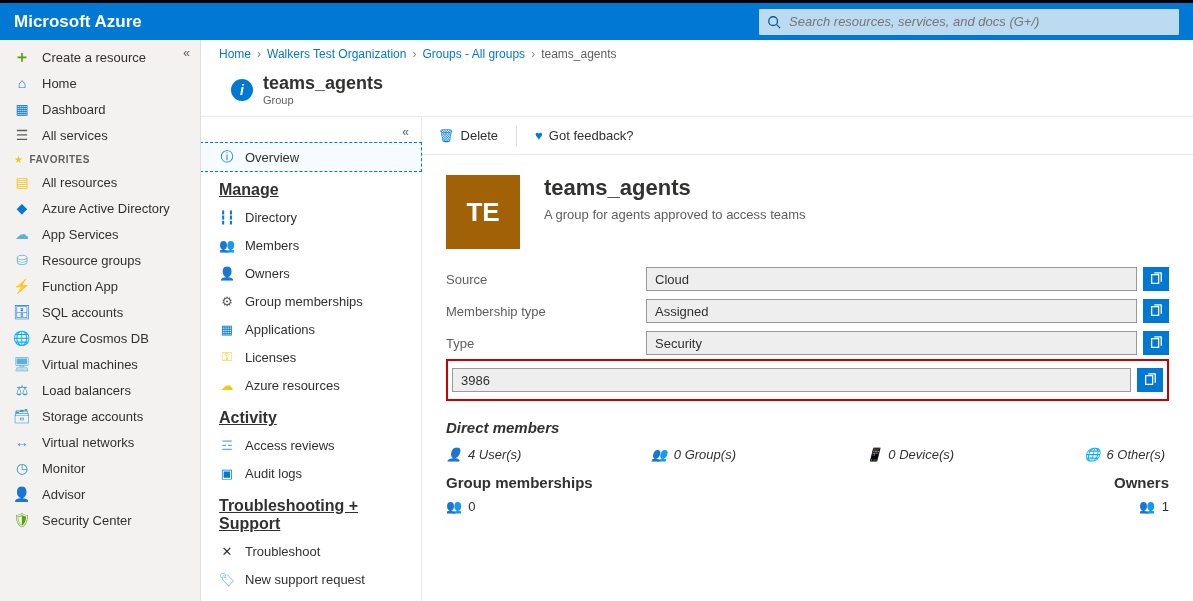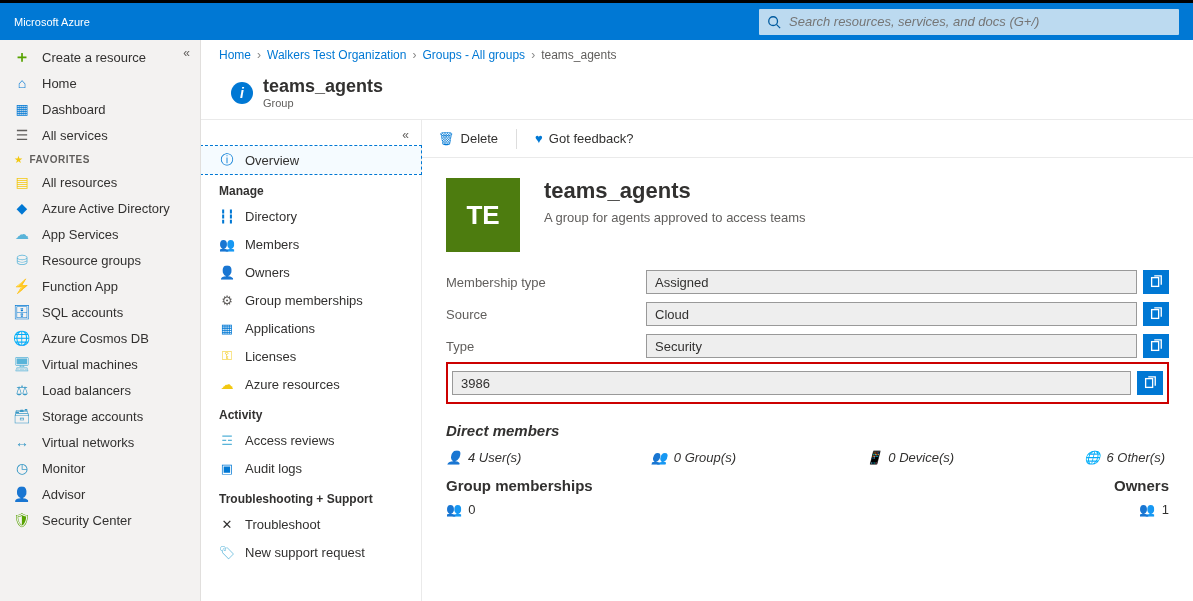--- a/index.html
+++ b/index.html
@@ -1,19 +1,19 @@
 <!DOCTYPE html>
 <html><head>
 <meta charset="utf-8">
 <style>
   * { box-sizing: border-box; margin:0; padding:0; }
   body { font-family: "Segoe UI", Arial, sans-serif; font-size: 13px; color:#323130; background:#fff; width:1193px; height:601px; overflow:hidden; }
   
   .topbar { height:40px; background:#0078d4; color:#fff; display:flex; align-items:center; padding:0 14px; border-top:3px solid #000; }
-  .topbar .brand { font-size:11px; font-weight:400; }
+  .topbar .brand { font-size:17px; font-weight:700; }
   .searchwrap { margin-left:auto; display:flex; align-items:center; background:#bcdaf0; color:#005a9e; width:420px; height:26px; padding:0 8px; border-radius:1px;}
   .searchwrap svg { width:14px; height:14px; margin-right:8px; }
   .searchwrap input { flex:1; border:0; background:transparent; font-style:italic; color:#005a9e; font-size:13px; outline:none;}
   
   .shell { display:flex; height:calc(601px - 40px); }
   .leftnav { width:201px; background:#f3f2f1; border-right:1px solid #e1dfdd; position:relative; padding-top:4px;}
   .leftnav .collapse { position:absolute; top:6px; right:10px; font-size:12px; color:#605e5c;}
   .navitem { height:26px; display:flex; align-items:center; padding:0 14px; cursor:pointer; }
   .navitem .ic { width:16px; height:16px; margin-right:12px; display:flex; align-items:center; justify-content:center; font-size:14px;}
   .favlabel { display:flex; align-items:center; padding:6px 14px 4px 14px; color:#605e5c; font-size:10px; letter-spacing:0.5px;}
@@ -27,31 +27,31 @@
   .bladehead { display:flex; align-items:center; padding:6px 18px 10px 30px;}
   .bladehead .circ{ width:22px; height:22px; border-radius:50%; background:#0078d4; color:#fff; display:flex; align-items:center; justify-content:center; font-weight:700; font-size:14px; margin-right:10px; font-style:italic;}
   .bladehead .tt{ font-size:18px; font-weight:600;}
   .bladehead .sub{ font-size:11px; color:#605e5c;}
   .panes { flex:1; display:flex; border-top:1px solid #eaeaea;}
   .menucol { width:221px; border-right:1px solid #eaeaea; padding:8px 0;}
   .menucol .collapse2 { text-align:right; padding:0 12px 4px; color:#605e5c; font-size:12px;}
   .mitem { height:28px; display:flex; align-items:center; padding:0 18px; cursor:pointer; font-size:13px;}
   .mitem .mic{ width:16px; height:16px; margin-right:10px; display:flex; align-items:center; justify-content:center; color:#0078d4; font-size:13px;}
   .mitem.sel { outline:1px dashed #0078d4; background:#f5fbff;}
-  .mhdr { padding:10px 18px 4px; font-size:12px; font-weight:600; color:#323130;}
+  .mhdr { padding:10px 18px 4px; font-size:16px; font-weight:600; color:#323130;text-decoration:underline;}
   
   .content { flex:1; overflow:auto;}
   .cmdbar { height:38px; border-bottom:1px solid #eaeaea; display:flex; align-items:center; padding:0 16px; gap:18px;}
   .cmd { display:flex; align-items:center; gap:6px; cursor:pointer; font-size:13px;}
   .cmd.del { color:#323130;}
   .cmd.del .cic{ color:#0078d4;}
   .cmd.fb .cic{ color:#0078d4;}
   .vline{ width:1px; height:20px; background:#ddd;}
   .hero { display:flex; padding:20px 24px 10px;}
-  .herotile{ width:74px; height:74px; background:#4d7c0f; color:#fff; display:flex; align-items:center; justify-content:center; font-size:26px; font-weight:600; margin-right:24px;}
+  .herotile{ width:74px; height:74px; background:#a16207; color:#fff; display:flex; align-items:center; justify-content:center; font-size:26px; font-weight:600; margin-right:24px;}
   .herotxt .h1{ font-size:22px; font-weight:600; margin-bottom:6px;}
   .herotxt .h2{ font-size:13px; color:#605e5c;}
   .proptable { padding:4px 24px 4px 24px;}
   .prow{ display:flex; align-items:center; height:32px;}
   .prow .plabel{ width:200px; color:#605e5c; font-size:13px;}
   .prow .pval { flex:1; height:24px; border:1px solid #999; background:#eee; padding:0 8px; font-size:13px; display:flex; align-items:center;}
   .copybtn{ width:26px; height:24px; background:#0078d4; margin-left:6px; display:flex; align-items:center; justify-content:center; color:#fff; cursor:pointer;}
   .highlight { border:2.5px solid #c00; padding:3px 4px;}
   .section { padding:14px 24px 2px;font-style:italic;}
   .section .shdr{ font-size:15px; font-weight:600; margin-bottom:10px;}
@@ -248,32 +248,32 @@
         <div class="hero">
           <div class="herotile">TE</div>
           <div class="herotxt">
             <div class="h1">teams_agents</div>
             <div class="h2">A group for agents approved to access teams</div>
           </div>
         </div>
 
         <div class="proptable">
           <div class="prow">
-            <div class="plabel">Membership type</div>
-            <div class="pval">Assigned</div>
+            <div class="plabel">Source</div>
+            <div class="pval">Cloud</div>
             <div class="copybtn">
                 <svg width="14" height="14" viewBox="0 0 16 16" fill="none" stroke="#fff" stroke-width="1.5">
                   <rect x="3" y="3" width="8" height="10"></rect>
                   <path d="M6 1h8v10"></path>
                 </svg>
               </div>
           </div>
           <div class="prow">
-            <div class="plabel">Source</div>
-            <div class="pval">Cloud</div>
+            <div class="plabel">Membership type</div>
+            <div class="pval">Assigned</div>
             <div class="copybtn">
                 <svg width="14" height="14" viewBox="0 0 16 16" fill="none" stroke="#fff" stroke-width="1.5">
                   <rect x="3" y="3" width="8" height="10"></rect>
                   <path d="M6 1h8v10"></path>
                 </svg>
               </div>
           </div>
           <div class="prow">
             <div class="plabel">Type</div>
             <div class="pval">Security</div>

